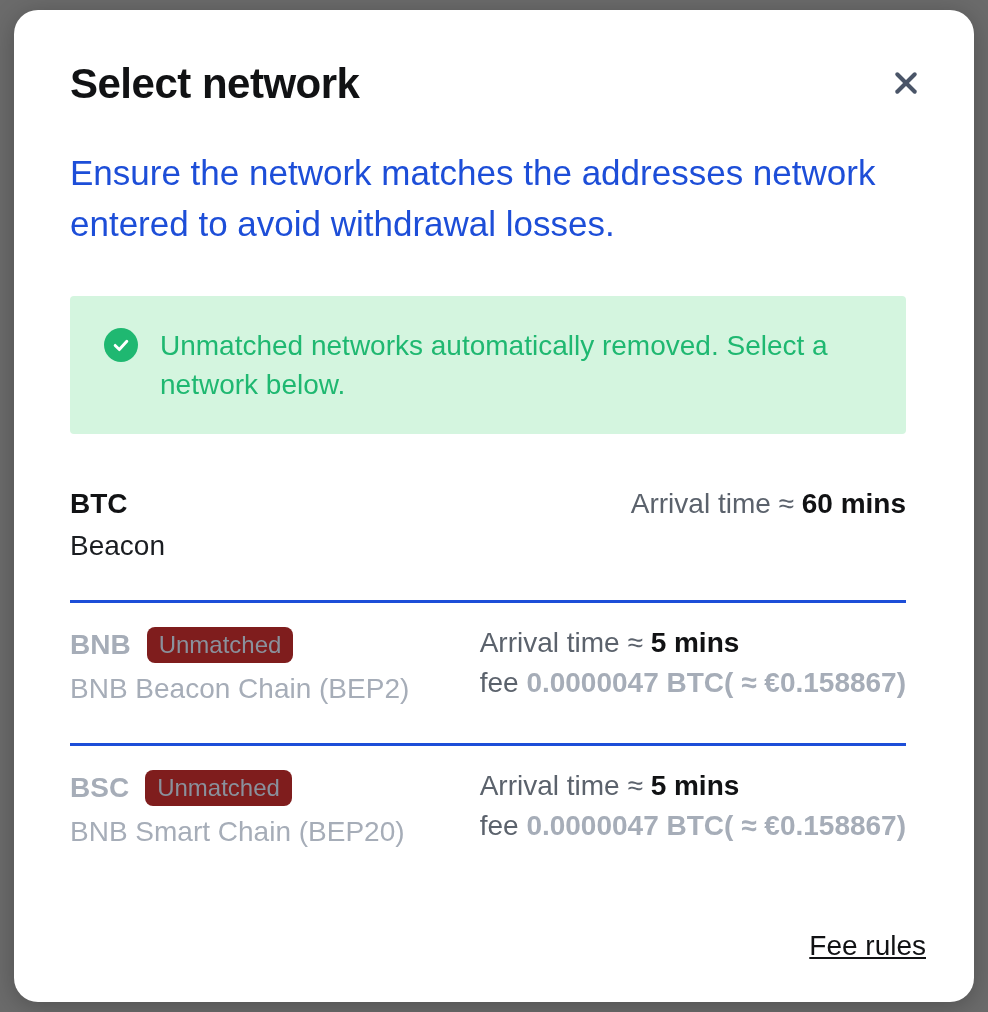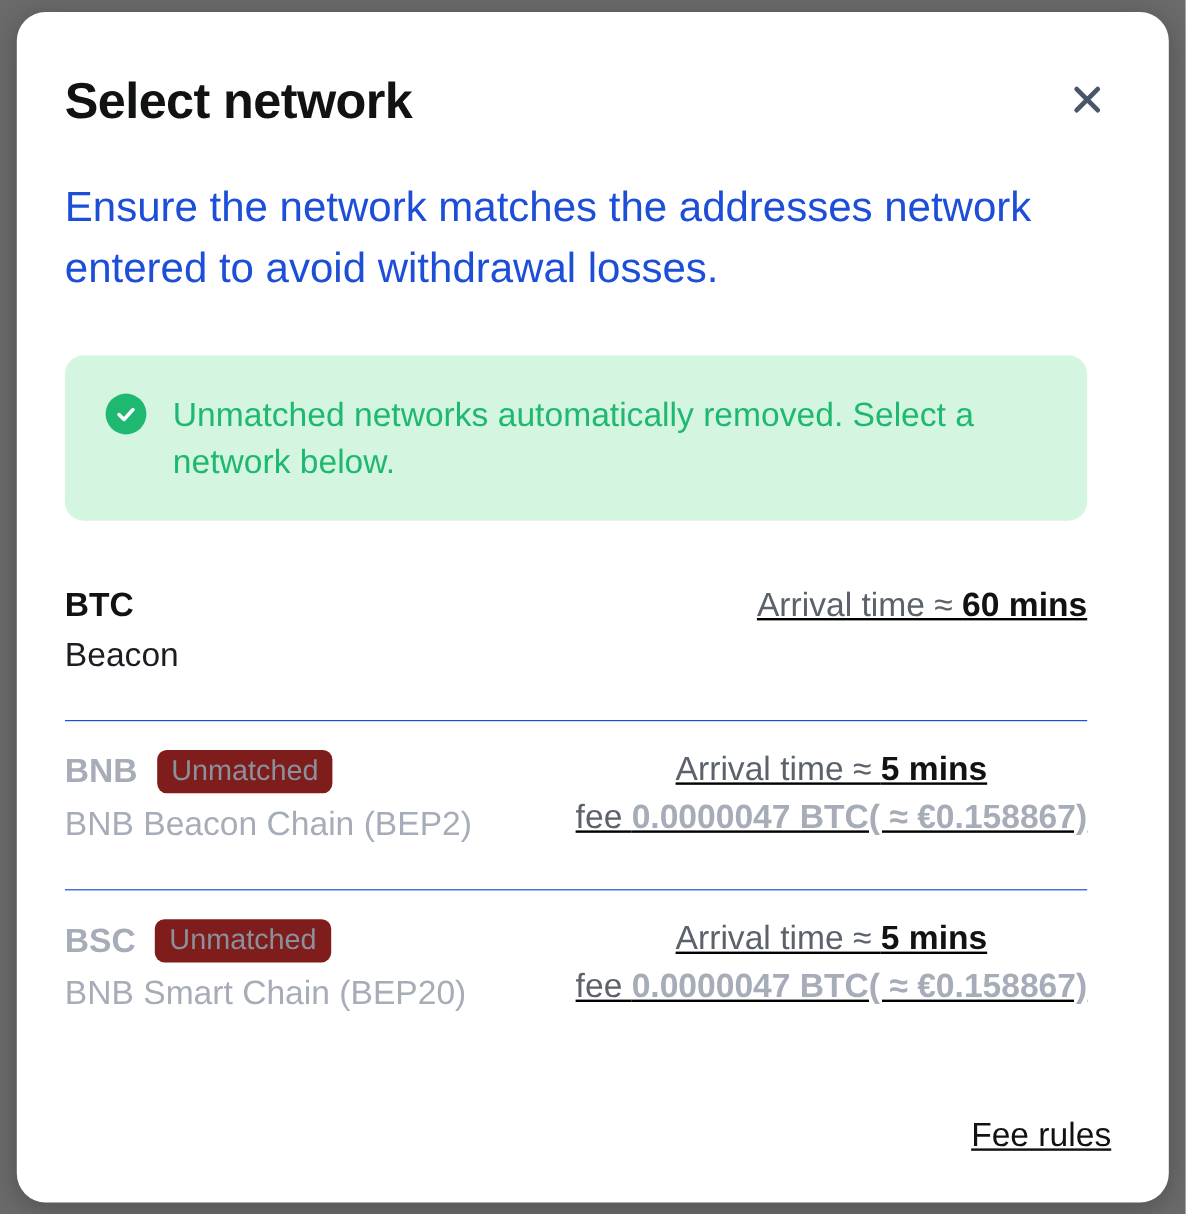--- a/index.html
+++ b/index.html
@@ -11,21 +11,21 @@
     overflow: hidden;
   }
   .modal {
     position: absolute;
     top: 10px;
     left: 14px;
     right: 14px;
     bottom: 10px;
     background: #ffffff;
     border-radius: 24px;
-    padding: 50px 48px 40px 40px;
+    padding: 50px 48px 40px 56px;
     box-shadow: 0 4px 24px rgba(0,0,0,0.25);
     display: flex;
     flex-direction: column;
   }
   .modal-header {
     display: flex;
     justify-content: space-between;
     align-items: center;
     margin-bottom: 40px;
   }
@@ -53,21 +53,21 @@
     color: #1d4ed8;
     margin-bottom: 46px;
   }
   .scroll-area {
     position: relative;
     flex: 1;
     overflow: hidden;
   }
   .notice {
     background: #d4f5df;
-    border-radius: 16px;
+    border-radius: 4px;
     padding: 30px 34px;
     display: flex;
     align-items: flex-start;
     gap: 22px;
     margin-bottom: 48px;
   }
   .notice-icon {
     width: 34px;
     height: 34px;
     border-radius: 50%;
@@ -84,21 +84,21 @@
     line-height: 1.4;
     color: #1fb871;
     font-weight: 500;
   }
   .network-list {}
   .network-item {
     display: flex;
     justify-content: space-between;
     align-items: flex-start;
     padding: 24px 0 38px 0;
-    border-bottom: 1px solid #1d4ed8;
+    border-bottom: 3px solid #1d4ed8;
     cursor: pointer;
   }
   .network-item:first-child { padding-top: 6px; }
   .network-item:last-child { border-bottom: none; }
   .network-left {}
   .network-ticker-row {
     display: flex;
     align-items: center;
     gap: 16px;
     margin-bottom: 10px;
@@ -118,22 +118,21 @@
     color: #a6adb8;
   }
   .tag {
     background: #7f1d1d;
     color: #8a919c;
     font-size: 24px;
     padding: 4px 12px;
     border-radius: 8px;
   }
   .network-right {
-    text-align: center;
-    text-decoration: underline;
+    text-align: left;
   }
   .arrival-row {
     font-size: 28px;
     color: #5b626c;
     margin-bottom: 8px;
   }
   .arrival-time {
     font-weight: 700;
     color: #111214;
   }

